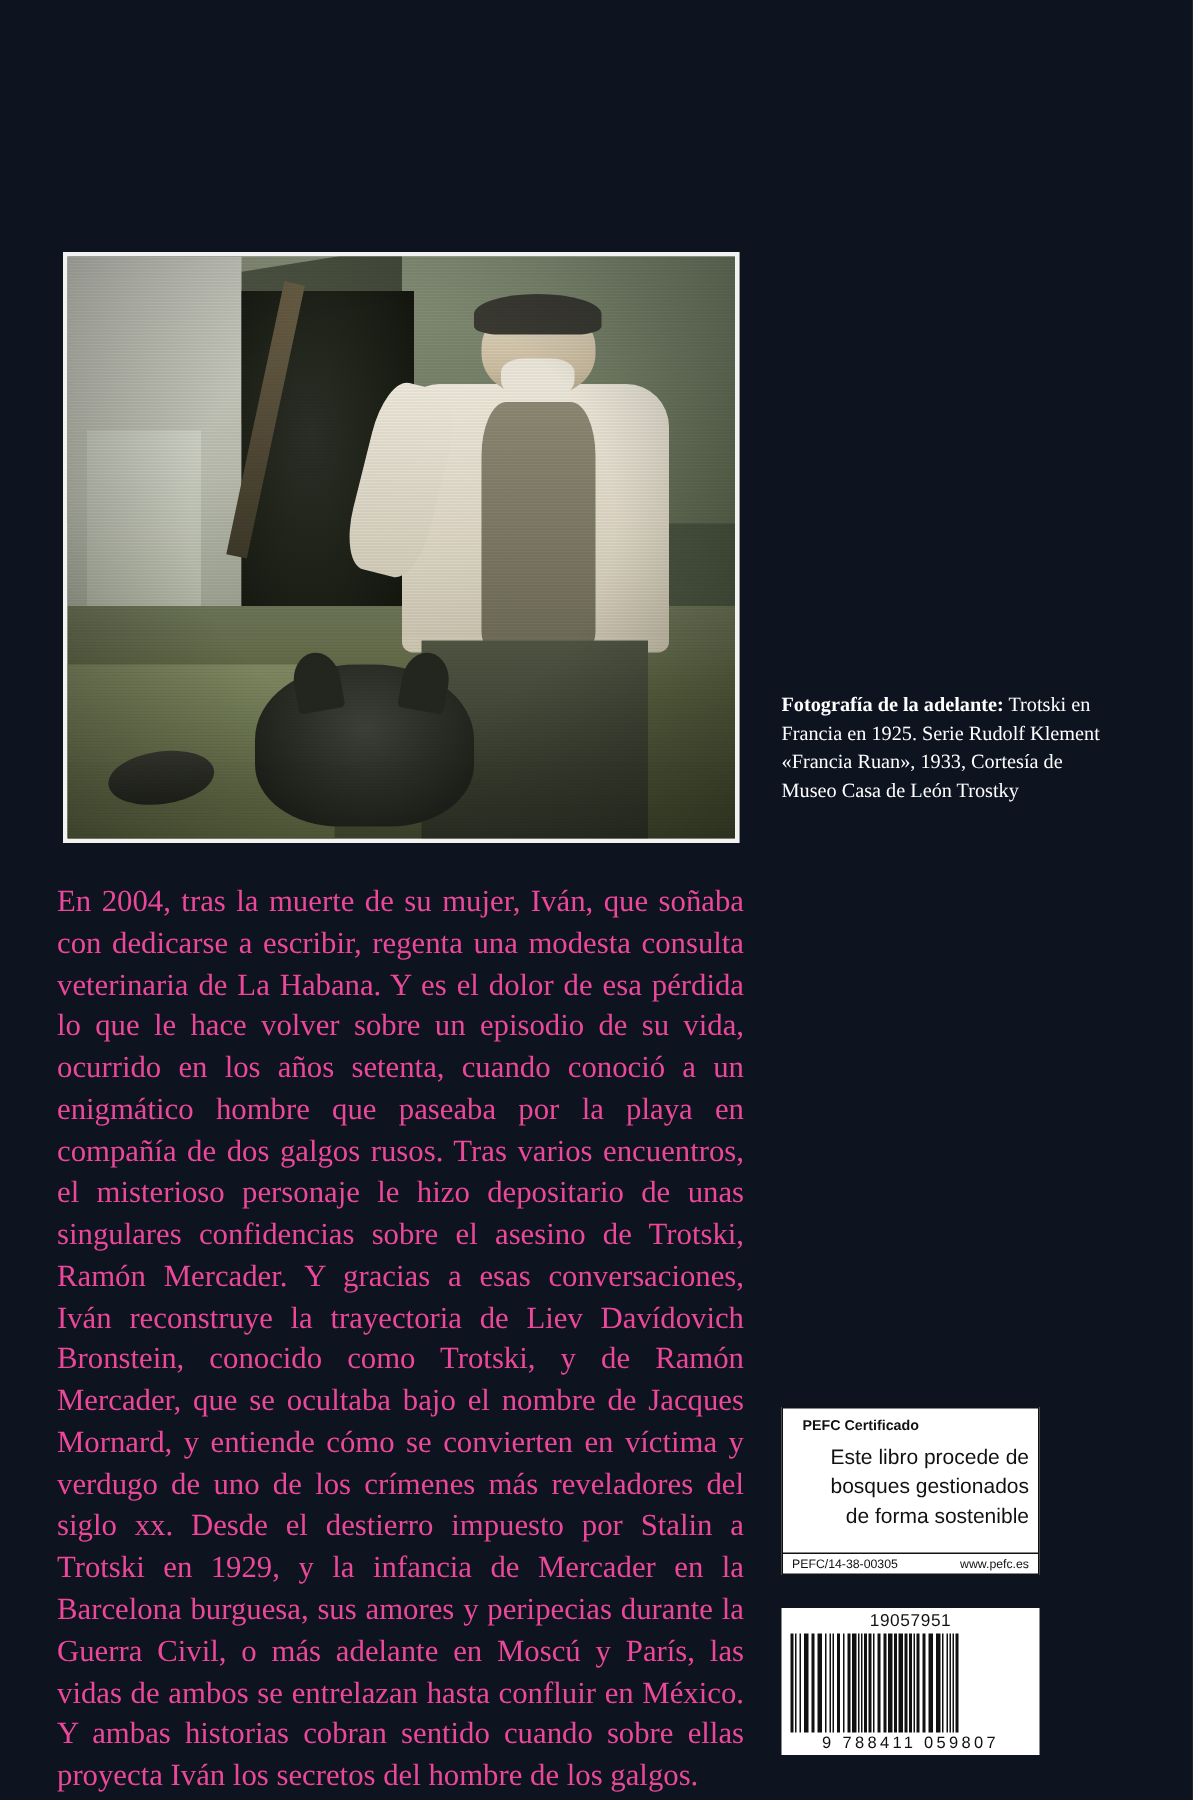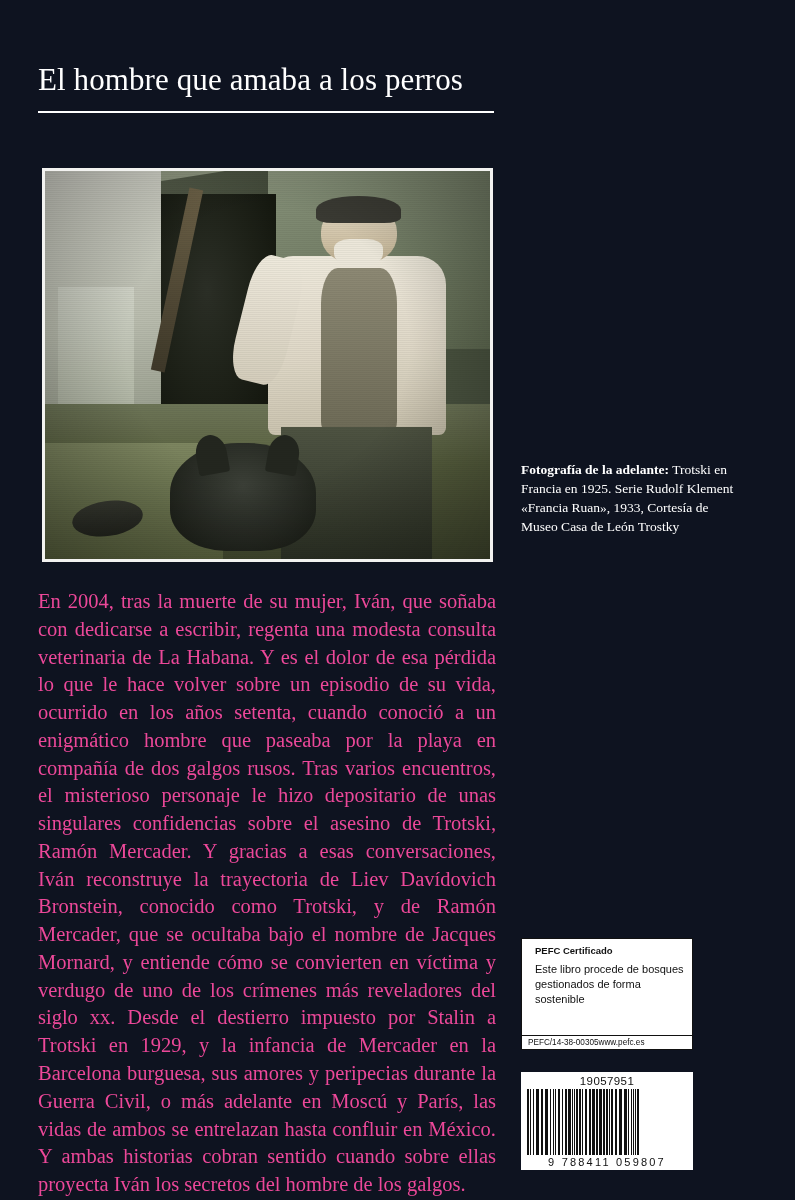--- a/index.html
+++ b/index.html
@@ -298,26 +298,27 @@
     padding-left: 6px;
     color: #111;
     font-family: "Liberation Sans", sans-serif;
   }
   .pefc-title {
     font-size: 9.5px;
     font-weight: 700;
     margin-bottom: 6px;
   }
   .pefc-desc {
-    font-size: 11px;
+    font-size: 14px;
     line-height: 1.38;
+    text-align: right;
   }
   .pefc-footer {
     display: flex;
-    justify-content: flex-start;
+    justify-content: space-between;
     align-items: center;
     border-top: 1px solid #111;
     padding: 2px 6px;
     color: #111;
     font-family: "Liberation Sans", sans-serif;
     font-size: 8.2px;
   }
 
   
   .barcode-box {
@@ -358,24 +359,20 @@
     color: #111;
     letter-spacing: 2.2px;
     margin-top: 1px;
   }
 </style>
 </head>
 <body>
 
 <div class="page">
 
-  <div class="title-block">
-    <div class="book-title">El hombre que amaba a los perros</div>
-    <div class="title-rule"></div>
-  </div>
 
   <div class="photo-frame">
     <div class="photo-inner">
       <div class="ph-sky"></div>
       <div class="ph-roof"></div>
       <div class="ph-wall"></div>
       <div class="ph-wall2"></div>
       <div class="ph-dark-mass"></div>
       <div class="ph-ground"></div>
       <div class="ph-grass"></div>

